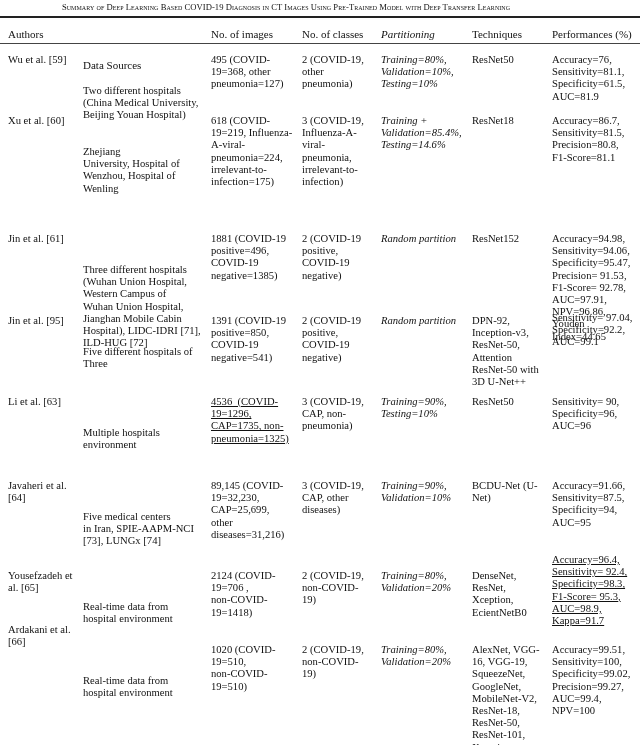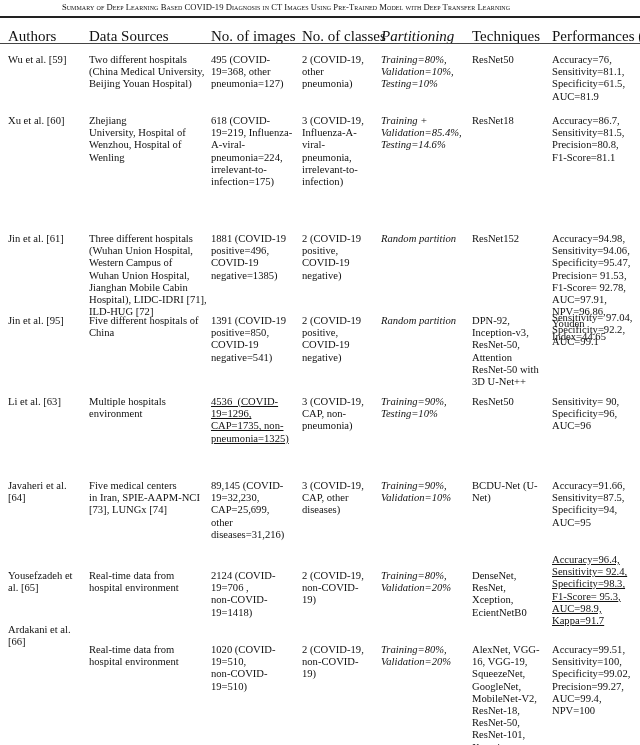--- a/index.html
+++ b/index.html
@@ -9,27 +9,27 @@
     color: #111111;
   }
   .title {
     position: absolute; left: 0; top: 2px; width: 572px;
     text-align: center; font-size: 8.6px; letter-spacing: 0.05px;
     font-variant: small-caps; white-space: nowrap;
   }
   .rule-thick { position: absolute; left: 0; top: 16px; width: 640px; height: 2px; background: #222; }
   .rule-thin { position: absolute; left: 0; top: 43px; width: 640px; height: 1px; background: #444; }
   .hdr {
-    position: absolute; top: 28px; font-size: 15px; white-space: nowrap;
+    position: absolute; top: 28px; font-size: 11px; white-space: nowrap;
   }
   .cell {
     position: absolute; font-size: 10.6px; line-height: 12.2px; white-space: pre;
   }
   .c0 { left: 8px; }
-  .c1 { left: 89px; }
+  .c1 { left: 83px; margin-top: 31px; }
   .c2 { left: 211px; }
   .c3 { left: 302px; }
   .c4 { left: 381px; font-style: italic; }
   .c5 { left: 472px; }
   .c6 { left: 552px; }
 </style>
 </head>
 <body>
 
 <div class="title">Summary of Deep Learning Based COVID-19 Diagnosis in CT Images Using Pre-Trained Model with Deep Transfer Learning</div>
@@ -119,21 +119,21 @@
 Precision= 91.53,
 F1-Score= 92.78,
 AUC=97.91,
 NPV=96.86,
 Youden
 Index=44.65</div>
     </div>
     <div>
       <div class="cell c0" style="top: 315px;">Jin et al. [95]</div>
       <div class="cell c1" style="top: 315px;">Five different hospitals of
-China</div>
+Three</div>
       <div class="cell c2" style="top: 315px;">1391 (COVID-19
 positive=850,
 COVID-19
 negative=541)</div>
       <div class="cell c3" style="top: 315px;">2 (COVID-19
 positive,
 COVID-19
 negative)</div>
       <div class="cell c4" style="top: 315px;">Random partition</div>
       <div class="cell c5" style="top: 315px;">DPN-92,

